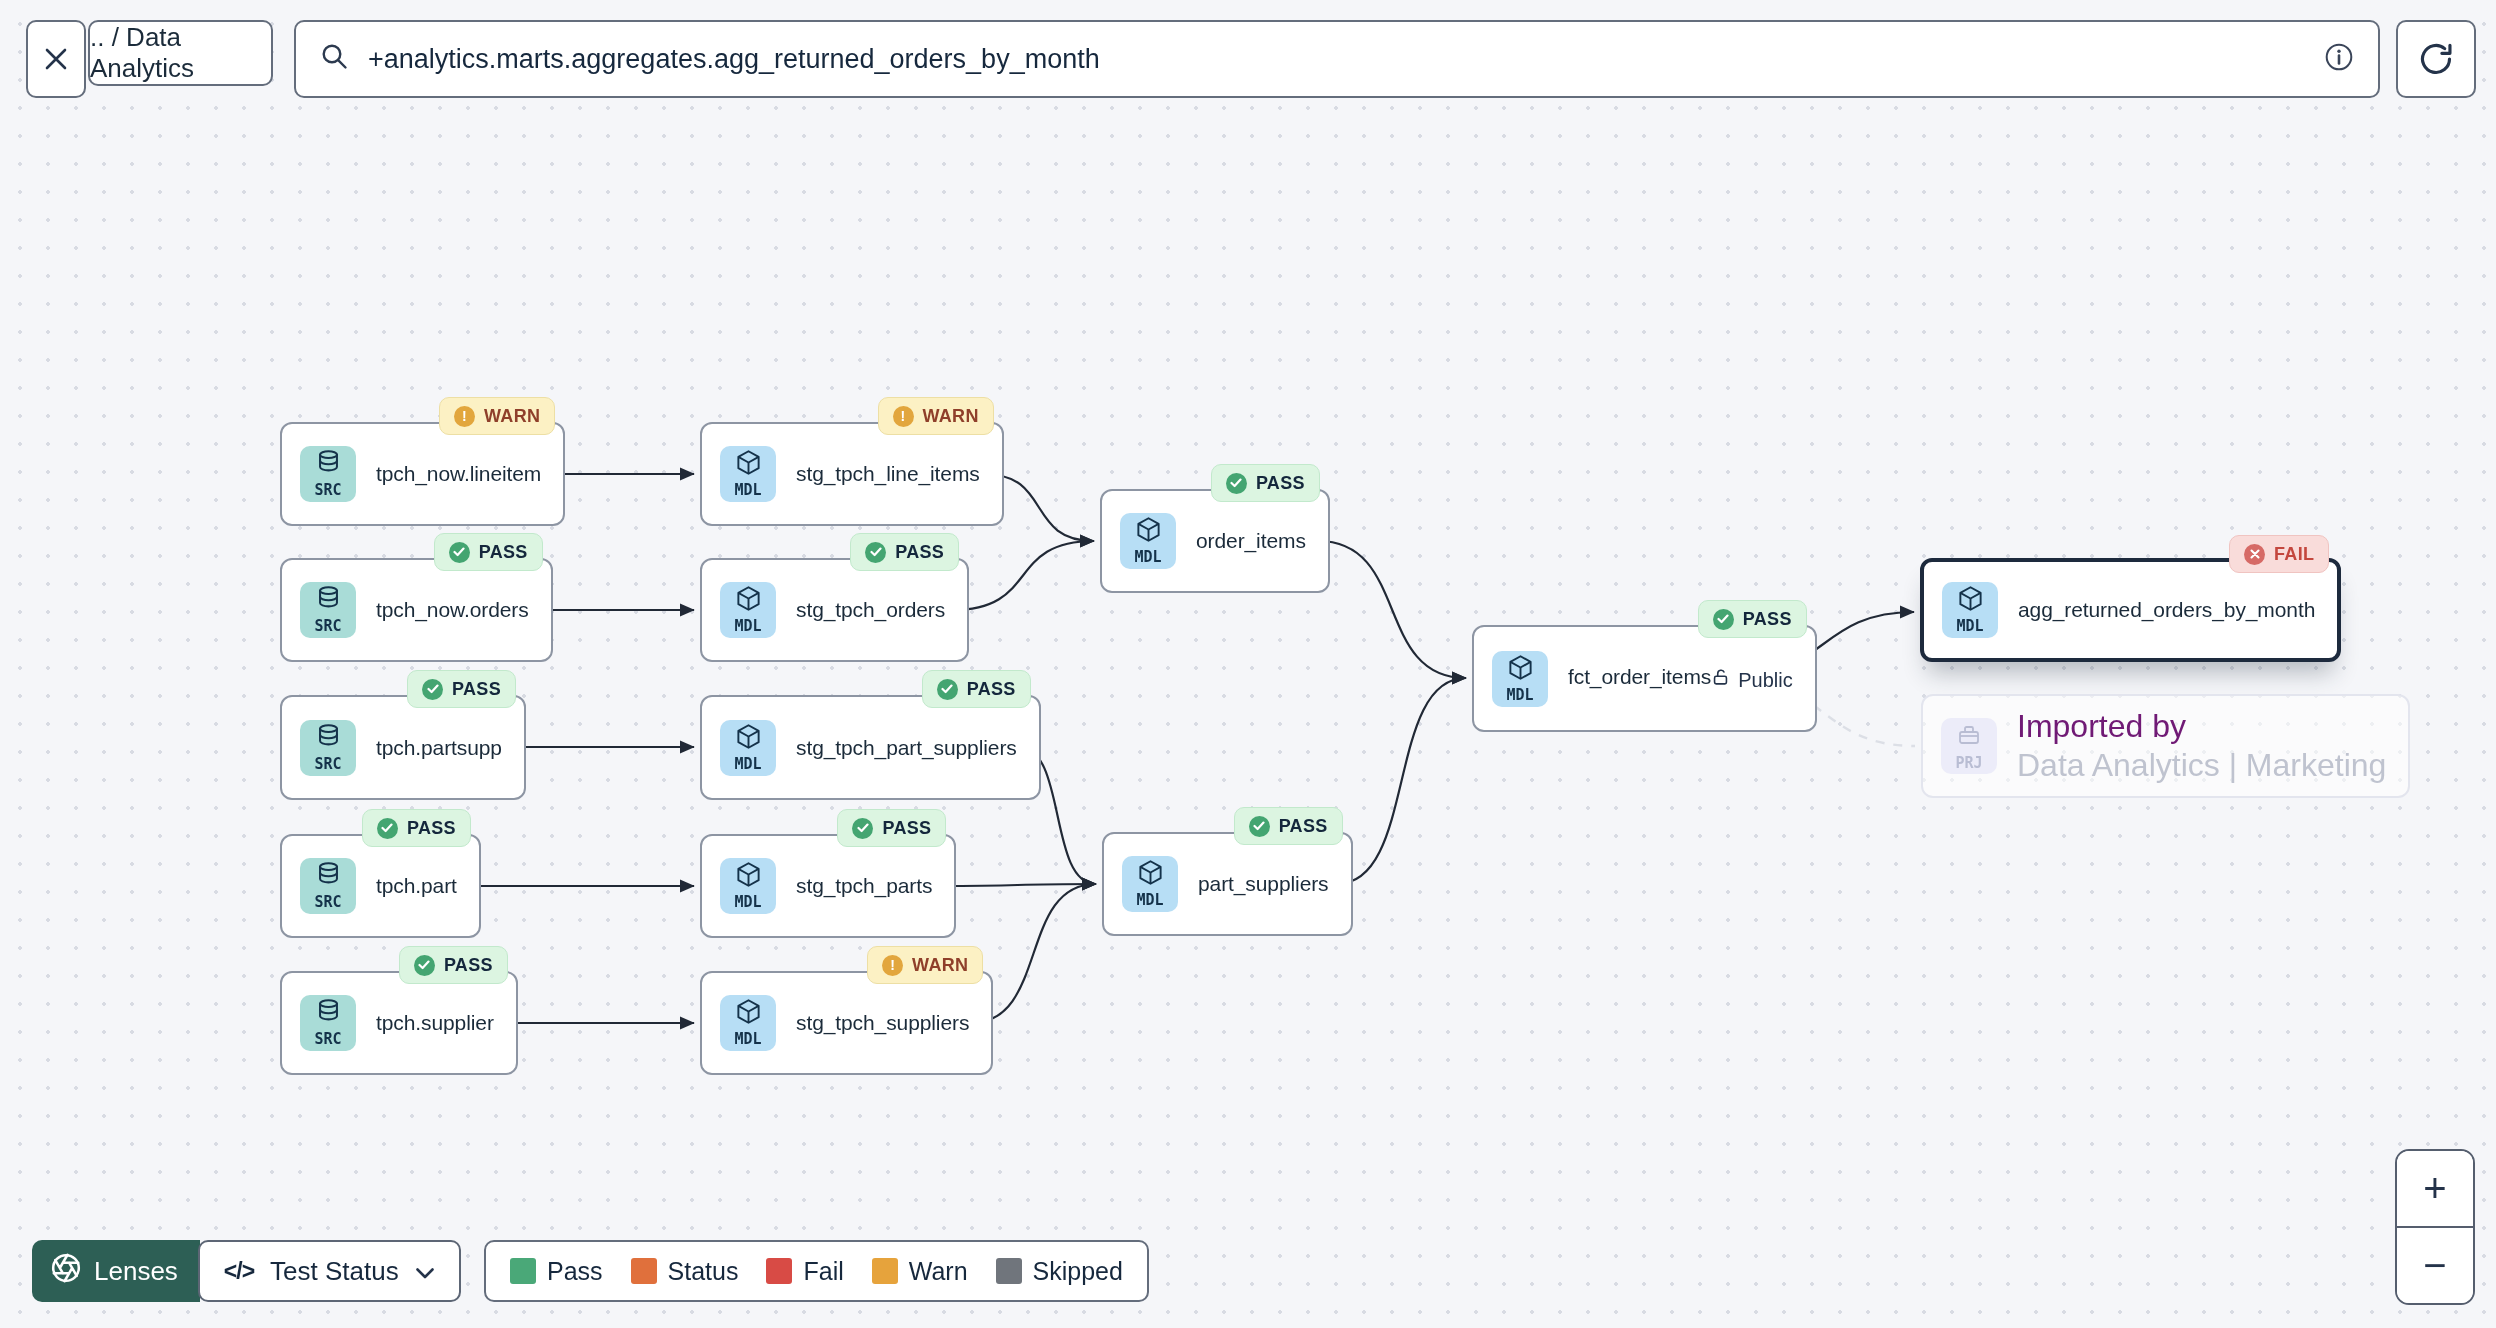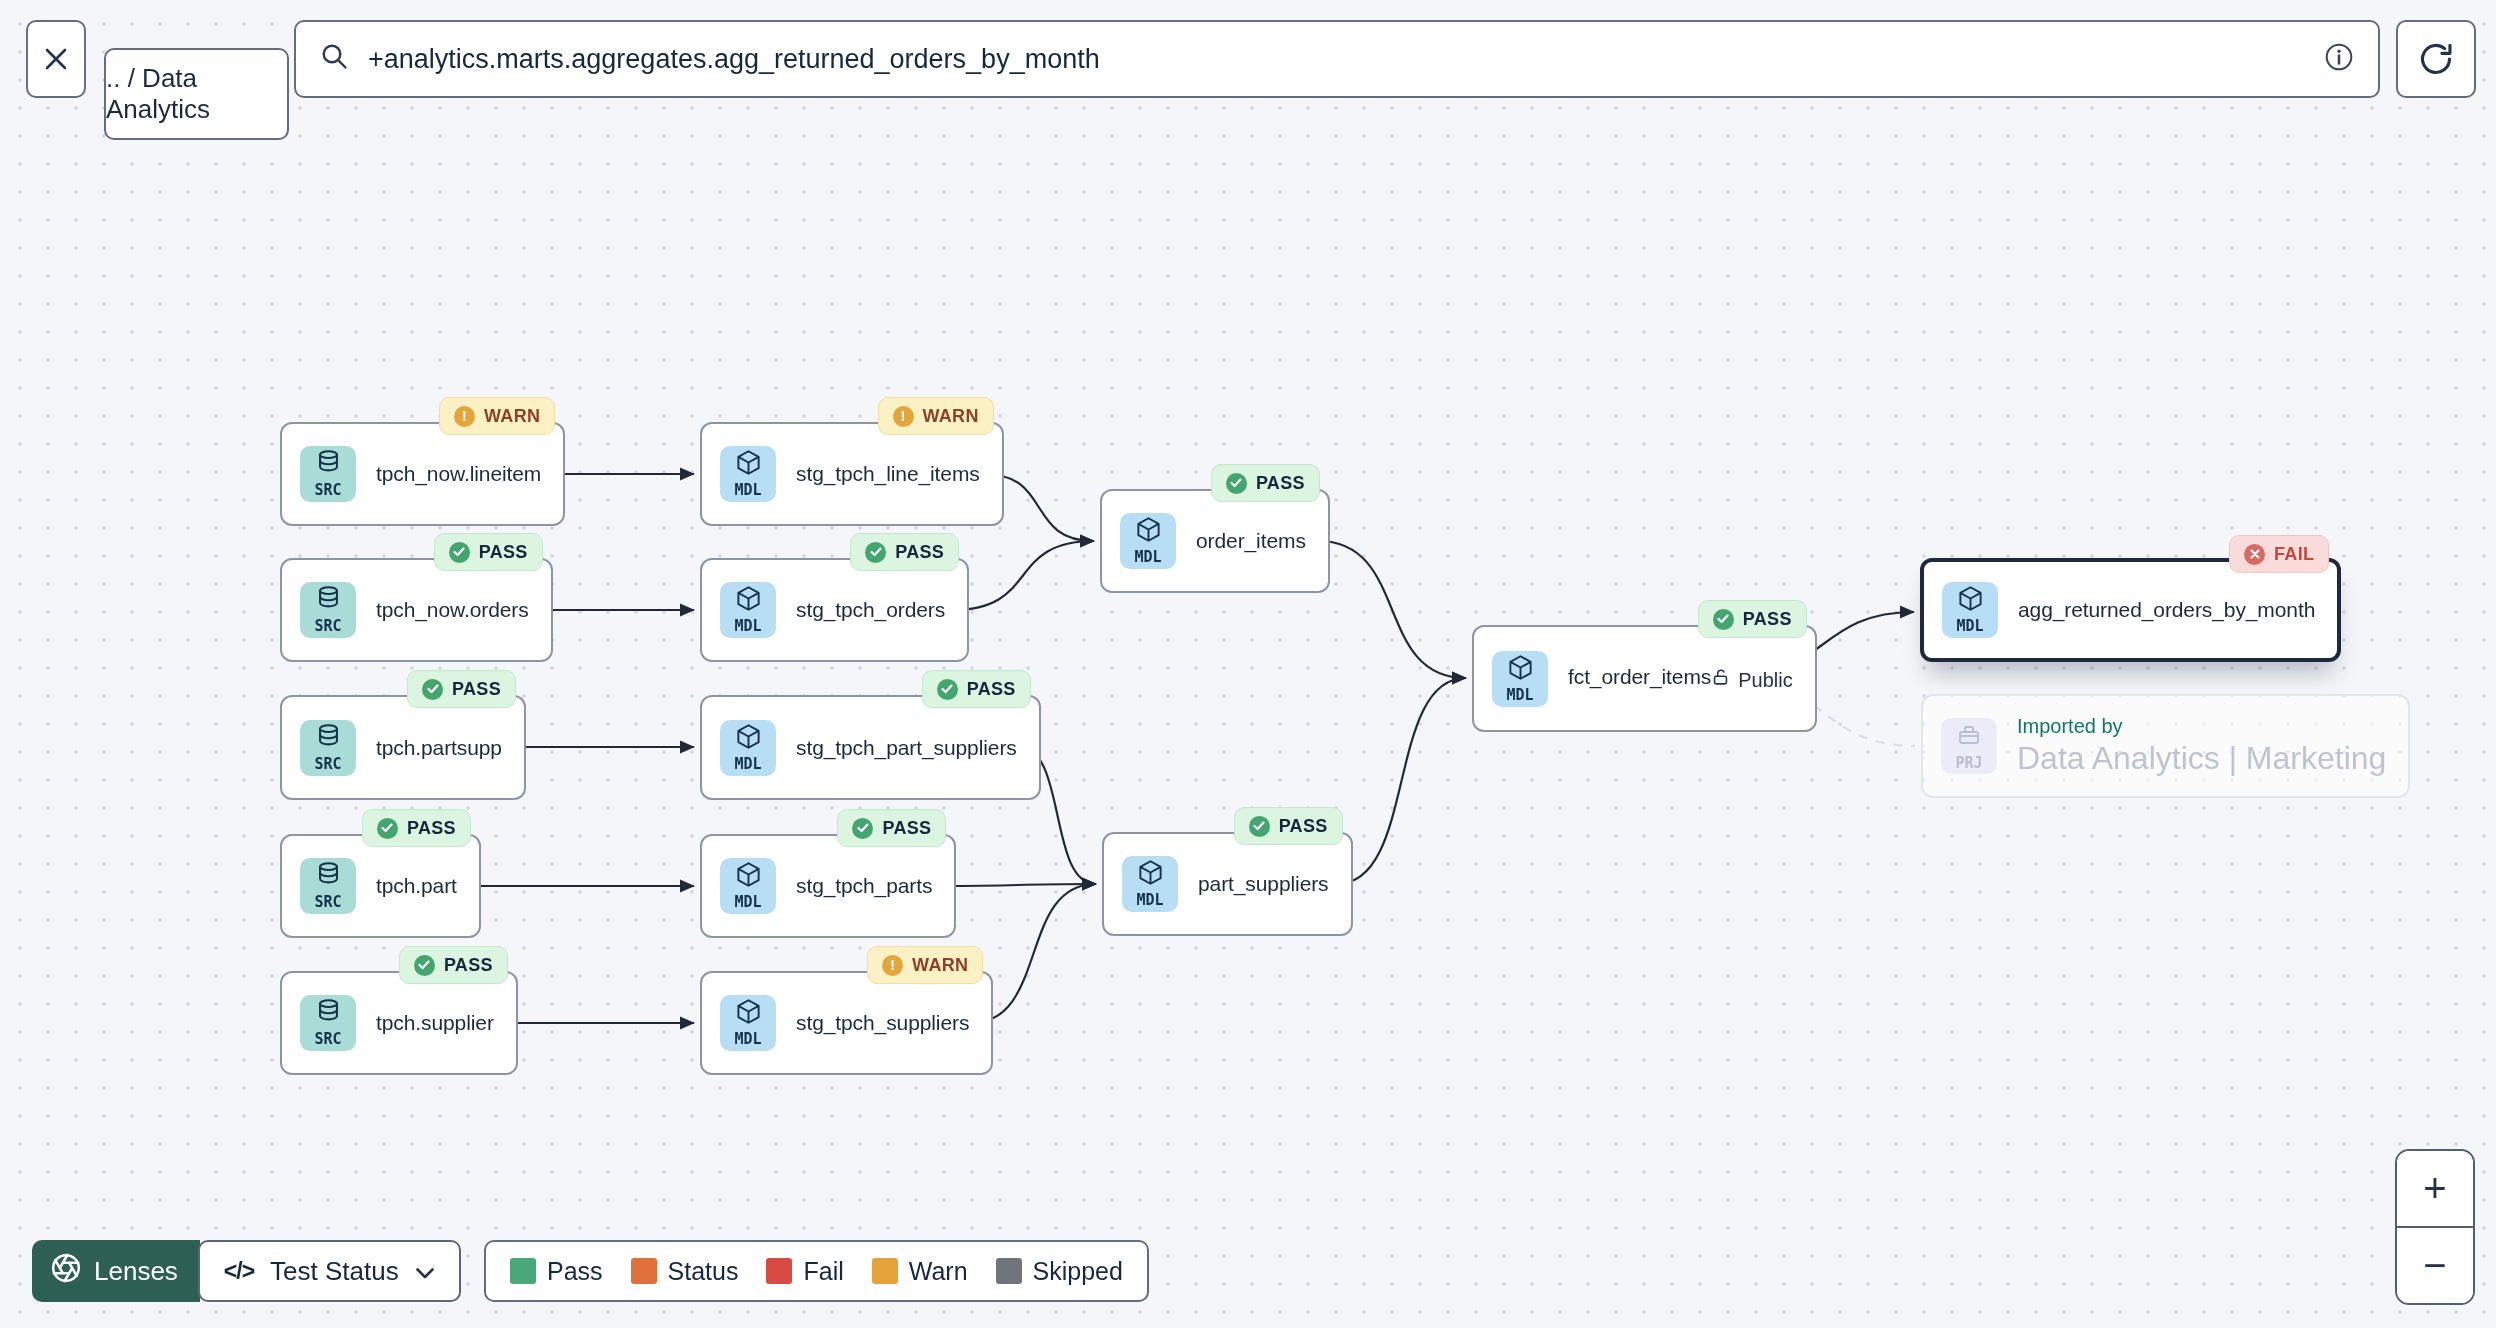--- a/index.html
+++ b/index.html
@@ -40,21 +40,21 @@
   }
   .node.selected { border:4px solid #1d2a3d; box-shadow:0 18px 24px -8px rgba(30,42,61,.30); }
   .node.ghost { background:rgba(255,255,255,.55); border:2px solid #e3e5ee; box-shadow:none; }
   .type-chip {
     width:56px; height:56px; border-radius:10px; flex:0 0 56px;
     display:flex; flex-direction:column; align-items:center; justify-content:center; gap:1px;
   }
   .type-chip .tlabel { font-family:"DejaVu Sans Mono", monospace; font-size:15px; font-weight:600; }
   .node-title { font-size:21px; font-weight:500; letter-spacing:-0.1px; color:#1b2b3a; }
   .node-sub { display:flex; align-items:center; gap:8px; font-size:20px; color:#24334a; margin-top:3px;justify-content:flex-end; }
-  .ghost .g1 { font-size:20px; color:#0f766e; }
+  .ghost .g1 { font-size:32px; color:#701a75; }
   .ghost .g2 { font-size:32px; color:#bfc3cf; margin-top:2px; }
   .badge {
     position:absolute; top:-27px; right:8px; height:38px; border-radius:10px;
     display:flex; align-items:center; gap:9px; padding:0 14px;
     font-size:18px; font-weight:700; letter-spacing:.3px;
   }
   .badge .bico {
     width:21px; height:21px; border-radius:50%static; border-radius:50%;
     display:flex; align-items:center; justify-content:center;
   }
@@ -401,21 +401,21 @@
 </div>
 
 <button class="abs tb-btn" style="left:26px;top:20px;width:60px;height:78px;">
   <span>
     <svg width="30" height="30" viewBox="0 0 30 30">
         <path d="M6 6 L24 24 M24 6 L6 24" stroke="#24334a" stroke-width="2.6" stroke-linecap="round"></path>
       </svg>
   </span>
 </button>
 
-<div class="abs tb-btn" id="breadcrumb" style="left:104px;top:20px;width:185px;height:92px;margin-top:28px;">
+<div class="abs tb-btn" id="breadcrumb" style="left:88px;top:20px;width:185px;height:66px;">
   <span>.. / Data Analytics</span>
 </div>
 
 <div class="abs" id="searchbar" style="left:294px;top:20px;width:2086px;height:78px;">
   <span>
     <svg width="30" height="30" viewBox="0 0 30 30" fill="none">
         <circle cx="12" cy="12" r="8.3" stroke="#2c3a4f" stroke-width="2.4"></circle>
         <line x1="18.4" y1="18.4" x2="25.5" y2="25.5" stroke="#2c3a4f" stroke-width="2.4" stroke-linecap="round"></line>
       </svg>
   </span>

